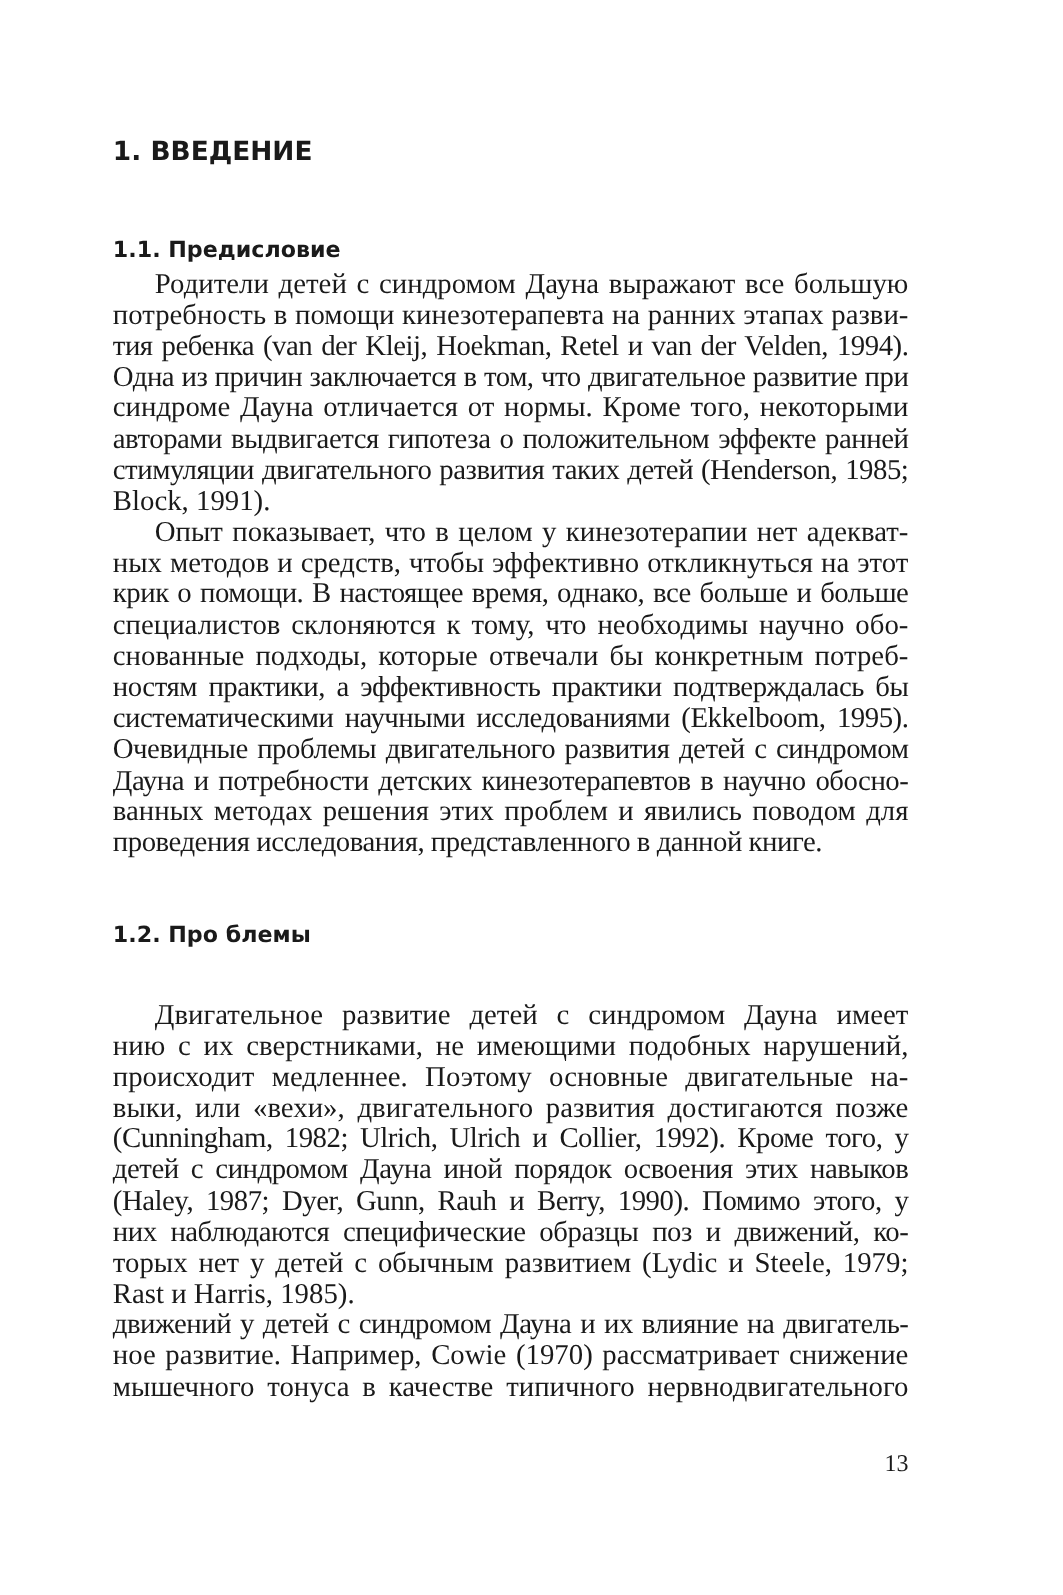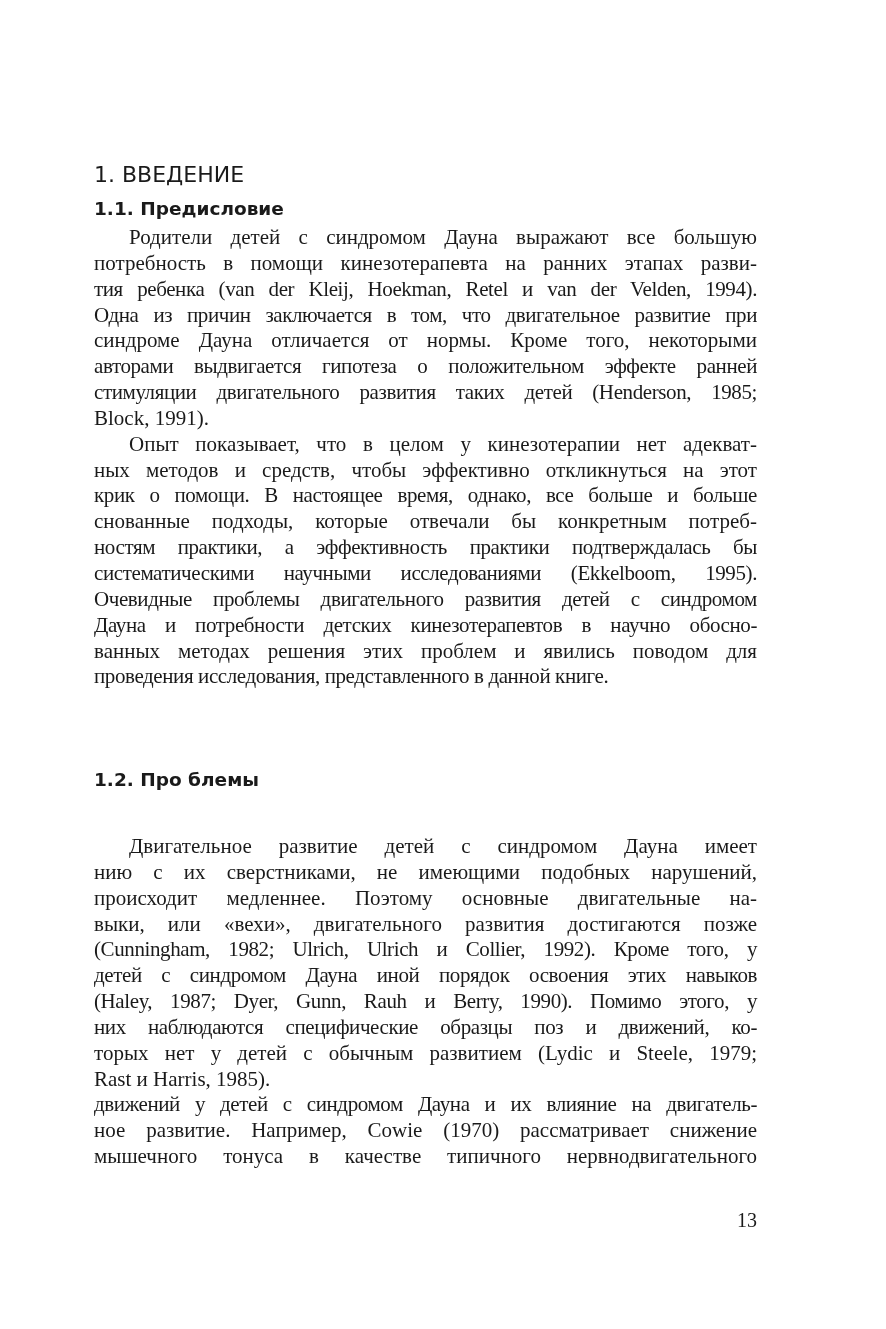--- a/index.html
+++ b/index.html
@@ -3,32 +3,32 @@
 <meta charset="utf-8">
 <style>
   html, body { margin: 0; padding: 0; background: #ffffff; }
   body { width: 886px; height: 1329px; position: relative; overflow: hidden; }
   .page {
     position: absolute; left: 94px; top: 0; width: 663px;
     color: #1a1a1a;
   }
   .h1 {
     position: absolute; left: 0; top: 114px;
-    font-family: "DejaVu Sans", sans-serif; font-weight: normal;
-    font-size: 22px; letter-spacing: 0px; white-space: nowrap; margin-top: 48px;
+    font-family: "DejaVu Sans", sans-serif; font-weight: bold;
+    font-size: 22px; letter-spacing: 0px; white-space: nowrap;
   }
   .h2 {
     position: absolute; left: 0;
     font-family: "DejaVu Sans", sans-serif; font-weight: bold;
     font-size: 18.5px; white-space: nowrap; margin-top: 25px;
   }
   .body-block {
     position: absolute; left: 0; width: 663px;
     font-family: "Liberation Serif", serif;
-    font-size: 21px; line-height: 25.85px;
+    font-size: 24px; line-height: 25.85px;
   }
   .line {
     display: block; height: 25.85px; white-space: nowrap;
     text-align: justify; text-align-last: justify;
     overflow: visible;
   }
   .line.last { text-align-last: left; }
   .line.indent { padding-left: 35px; }
   .line.condensed { letter-spacing: -0.4px; }
   .page-number {
@@ -53,20 +53,21 @@
       <span class="line condensed">Одна из причин заключается в том, что двигательное развитие при</span>
       <span class="line">синдроме Дауна отличается от нормы. Кроме того, некоторыми</span>
       <span class="line condensed">авторами выдвигается гипотеза о положительном эффекте ранней</span>
       <span class="line condensed">стимуляции двигательного развития таких детей (Henderson, 1985;</span>
       <span class="line last">Block, 1991).</span>
     </div>
     <div>
       <span class="line indent">Опыт показывает, что в целом у кинезотерапии нет адекват-</span>
       <span class="line">ных методов и средств, чтобы эффективно откликнуться на этот</span>
       <span class="line condensed">крик о помощи. В настоящее время, однако, все больше и больше</span>
+      <span class="line">специалистов склоняются к тому, что необходимы научно обо-</span>
       <span class="line">снованные подходы, которые отвечали бы конкретным потреб-</span>
       <span class="line condensed">ностям практики, а эффективность практики подтверждалась бы</span>
       <span class="line condensed">систематическими научными исследованиями (Ekkelboom, 1995).</span>
       <span class="line condensed">Очевидные проблемы двигательного развития детей с синдромом</span>
       <span class="line condensed">Дауна и потребности детских кинезотерапевтов в научно обосно-</span>
       <span class="line">ванных методах решения этих проблем и явились поводом для</span>
       <span class="line last condensed">проведения исследования, представленного в данной книге.</span>
     </div>
   </div>
 

